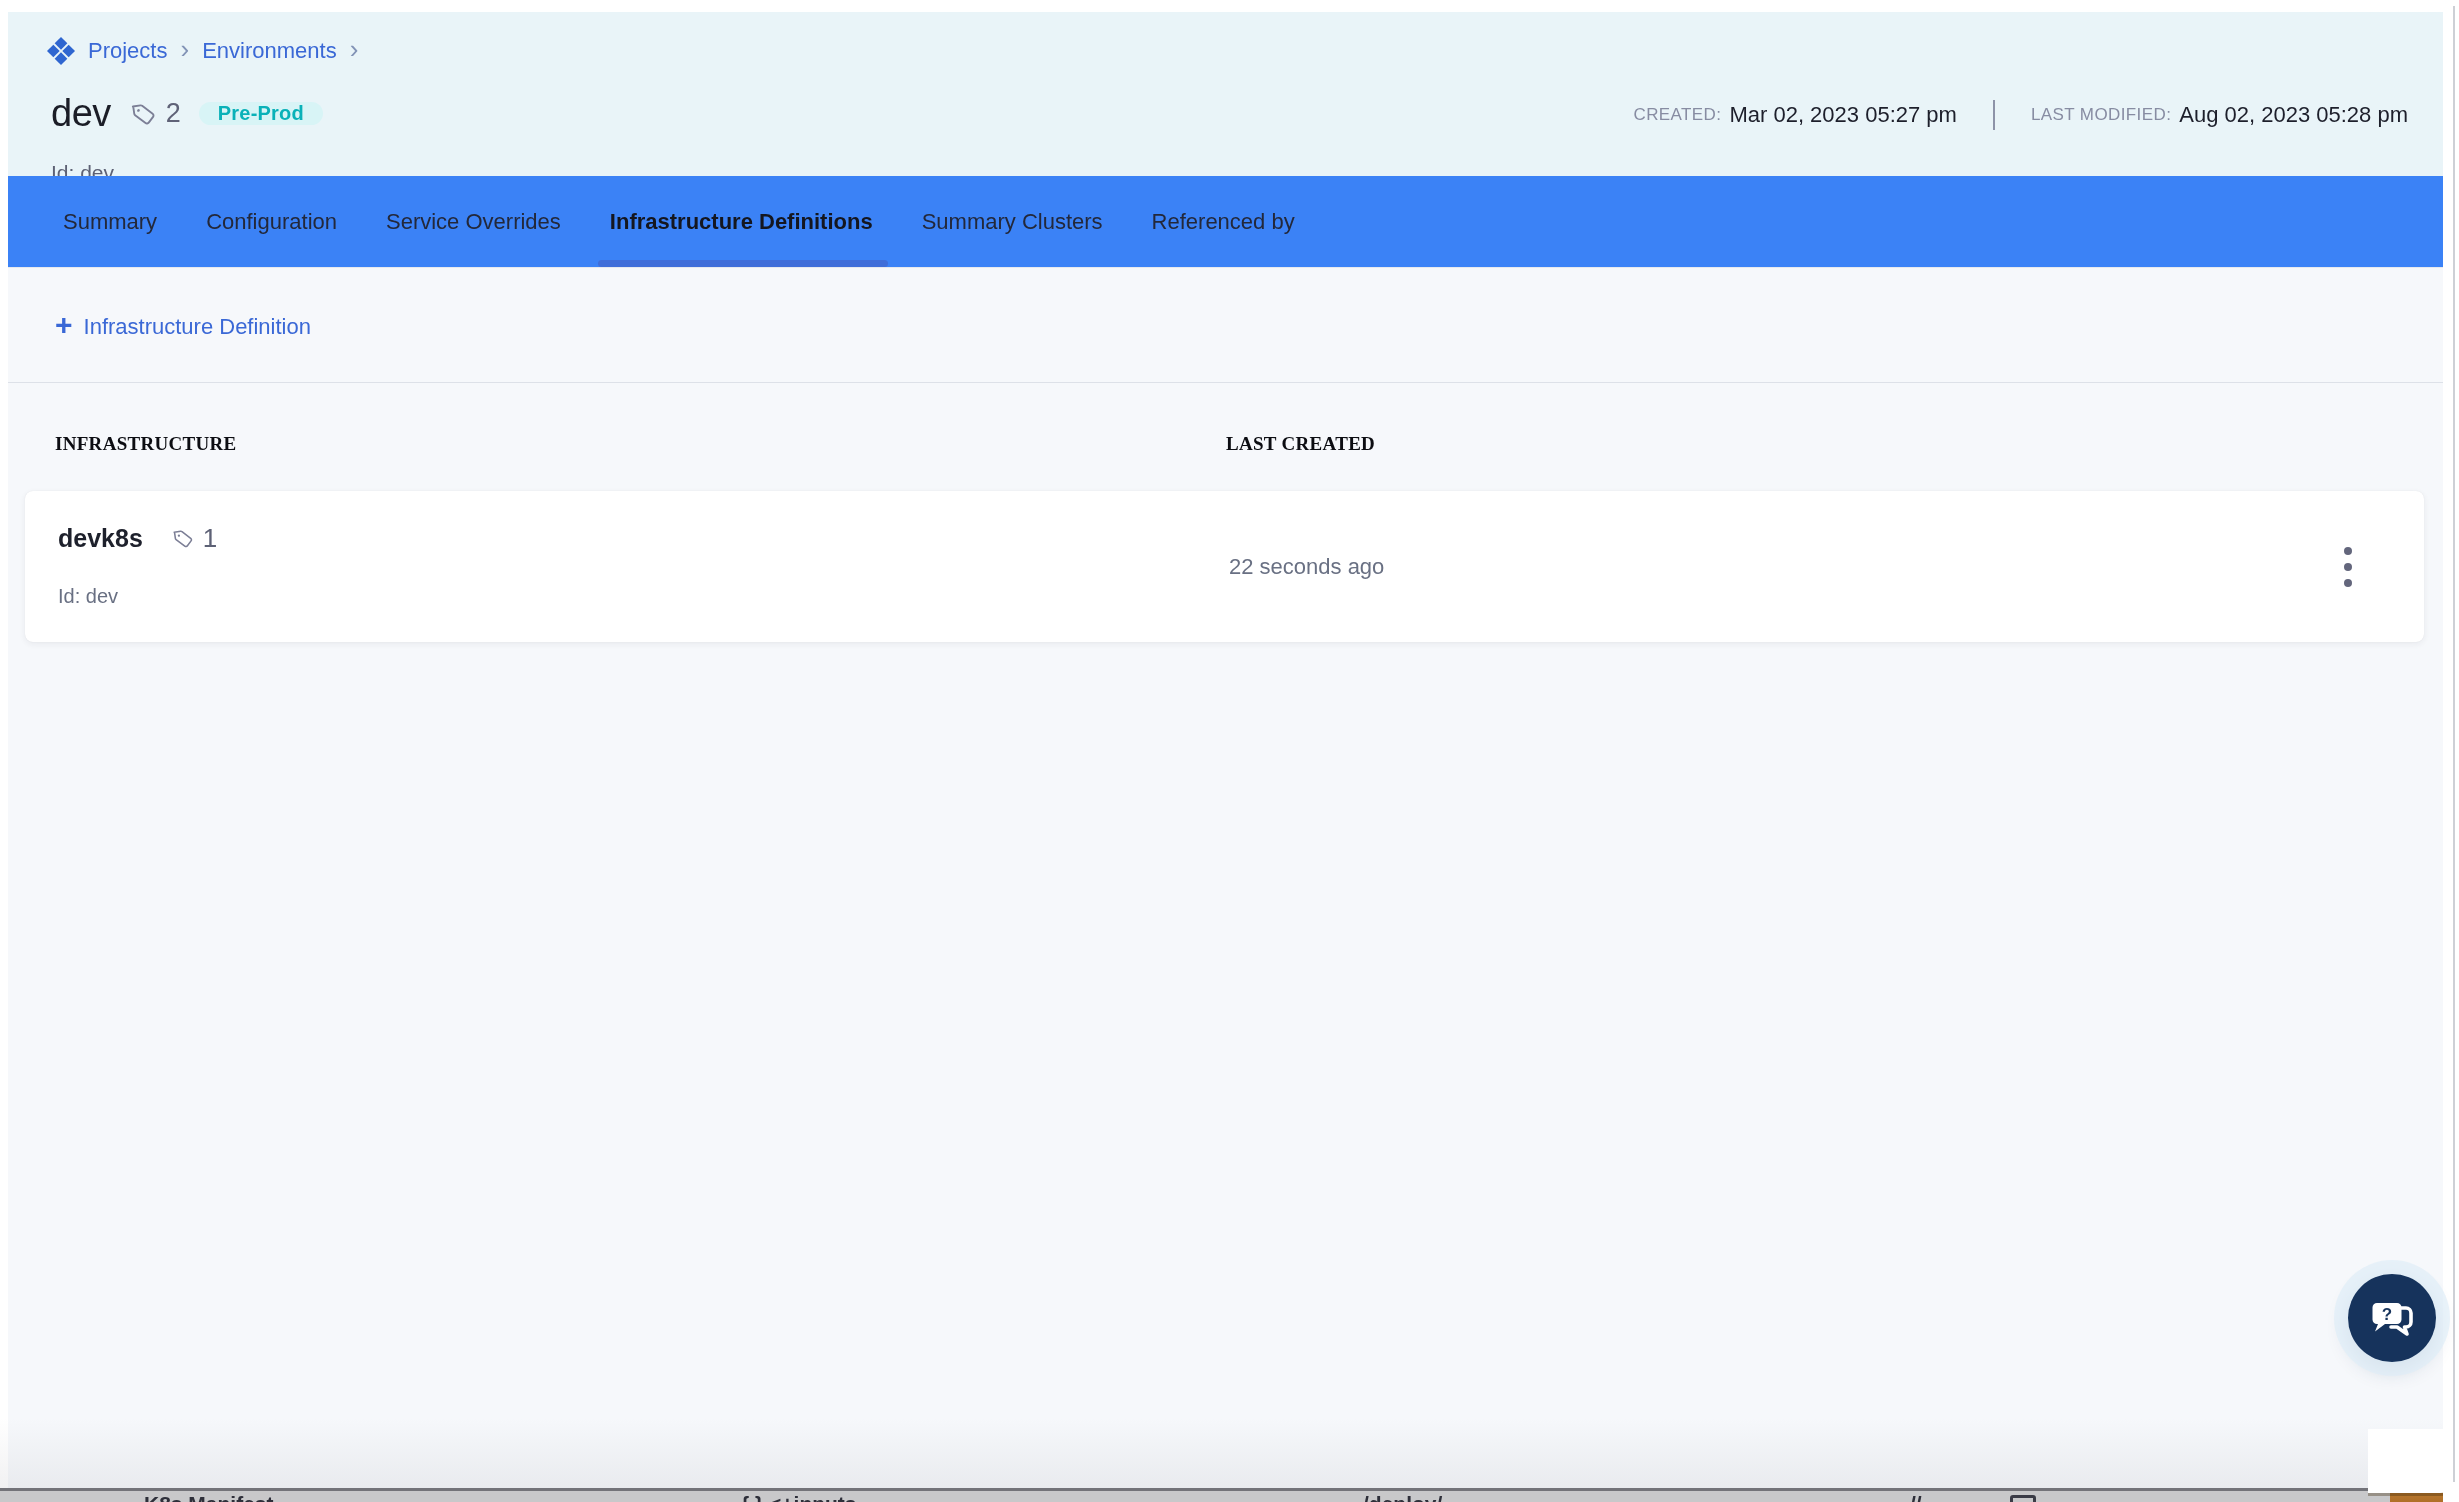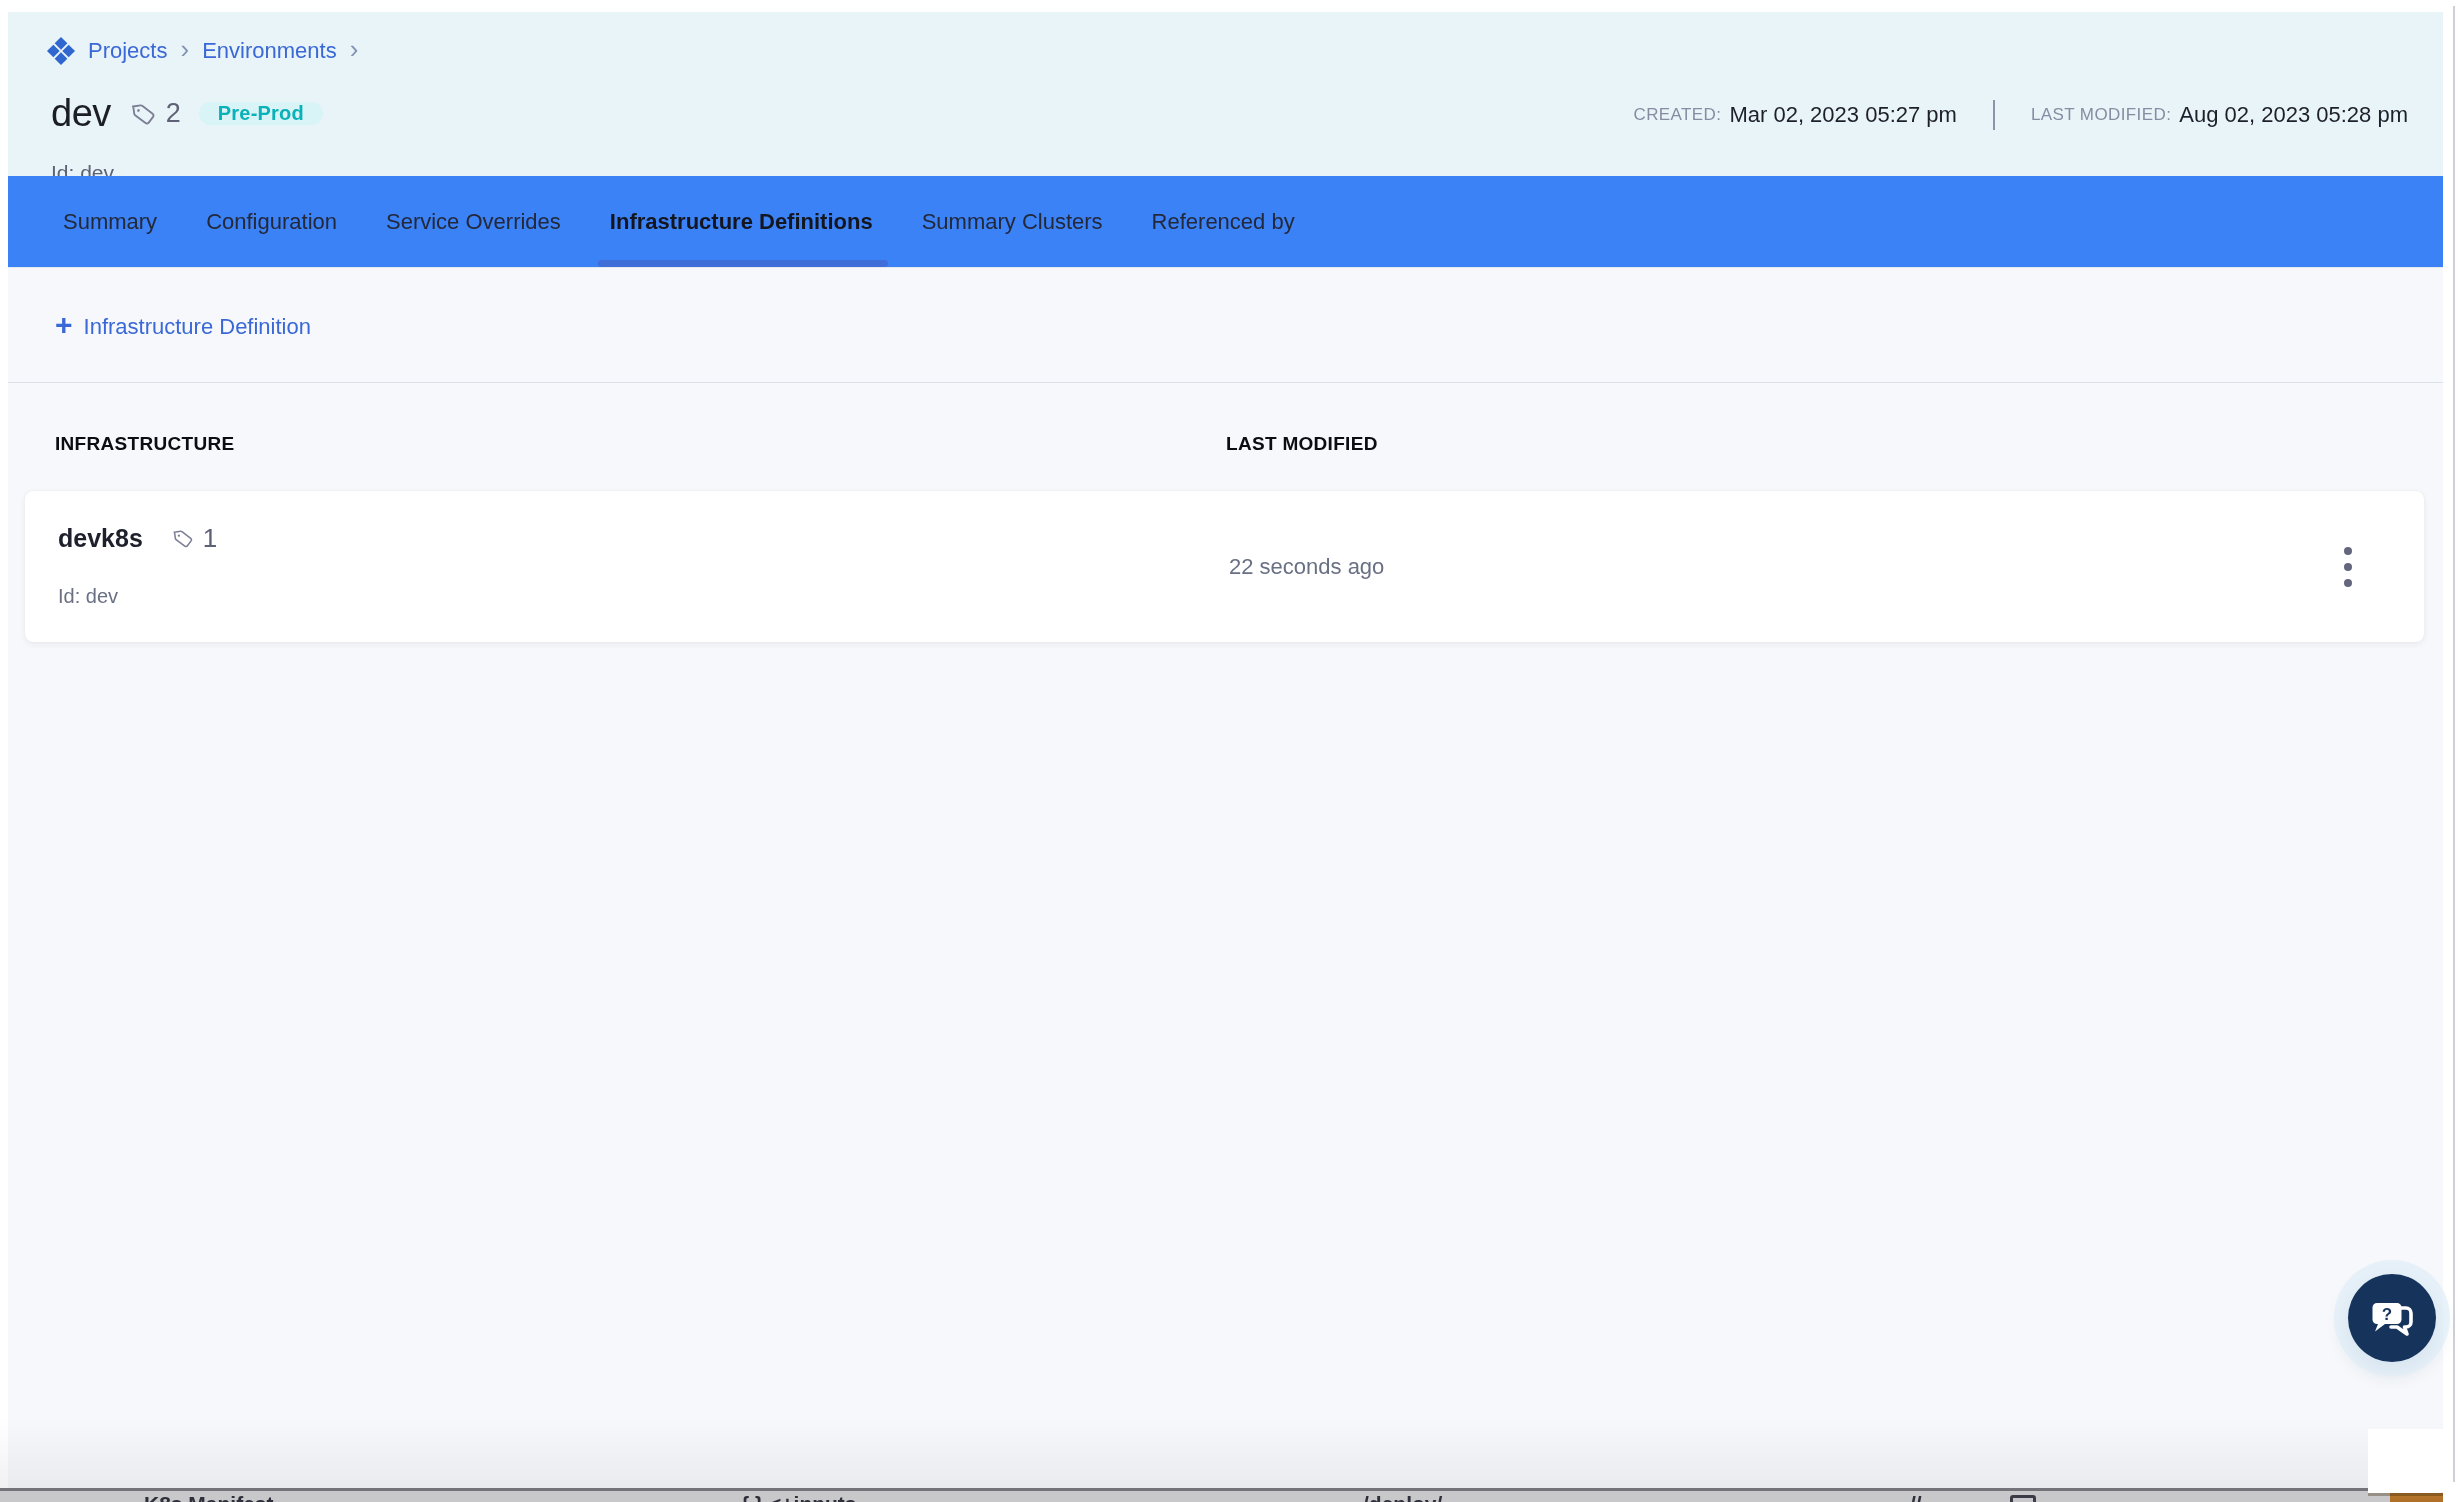--- a/index.html
+++ b/index.html
@@ -79,21 +79,21 @@
   
   .content { flex: 1; background: #f6f8fb; position: relative; overflow: hidden; }
   .add-link {
     display: inline-flex; align-items: center; gap: 11px;
     margin: 46px 0 0 47px;
     color: #3a68d6; font-size: 22px; font-weight: 500; cursor: pointer;
   }
   .add-plus { font-size: 30px; font-weight: 600; line-height: 22px; padding-bottom: 4px; }
   .divider { height: 1px; background: #dde1e8; margin-top: 42px; }
 
-  .thead { position: relative; height: 26px; margin-top: 50px; }
+  .thead { position: relative; height: 26px; margin-top: 50px; font-family: Liberation Serif, serif; }
   .th { position: absolute; font-size: 19px; font-weight: 700; color: #0c0d12; letter-spacing: 0.3px; }
   .th-infra { left: 47px; }
   .th-updated { left: 1218px; }
 
   .card {
     margin: 32px 19px 0 17px; height: 151px;
     background: #ffffff; border-radius: 8px; position: relative;
     box-shadow: 0 2px 6px rgba(40,41,61,0.07), 0 0 1px rgba(40,41,61,0.10);
   }
   .row-name { position: absolute; left: 33px; top: 32px; display: flex; align-items: center; gap: 28px; }
@@ -219,21 +219,21 @@
 
     <div class="add-link">
       <span class="add-plus">+</span>
       <span>Infrastructure Definition</span>
     </div>
 
     <div class="divider"></div>
 
     <div class="thead">
       <span class="th th-infra">INFRASTRUCTURE</span>
-      <span class="th th-updated">LAST MODIFIED</span>
+      <span class="th th-updated">LAST CREATED</span>
     </div>
 
     <div class="card">
       <div class="row-name">
         <span class="name">devk8s</span>
         <span class="row-tag">
           <span>
             <svg width="25" height="25" viewBox="0 0 24 24" style="transform: rotate(-8deg);">
               <path d="M4 4.8 h6.2 a1.8 1.8 0 0 1 1.27 .53 l7.4 7.4 a1.8 1.8 0 0 1 0 2.55 l-4.1 4.1 a1.8 1.8 0 0 1 -2.55 0 l-7.4 -7.4 A1.8 1.8 0 0 1 4.3 10.7 V5.6 Z" fill="none" stroke="#7c7f96" stroke-width="1.5" stroke-linejoin="round"></path>
               <circle cx="8" cy="8.6" r="1.1" fill="#7c7f96"></circle>

